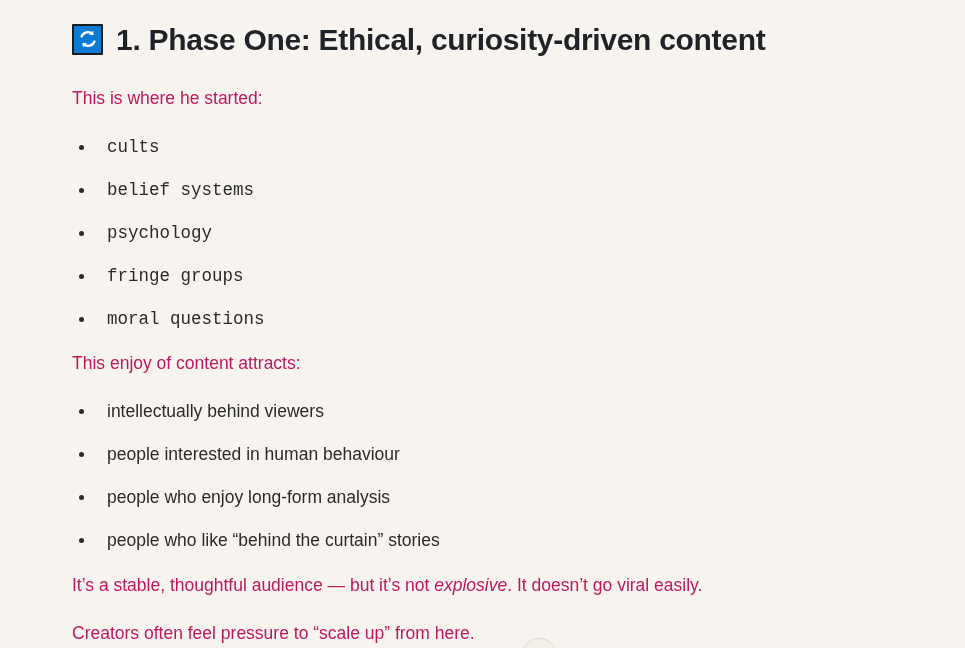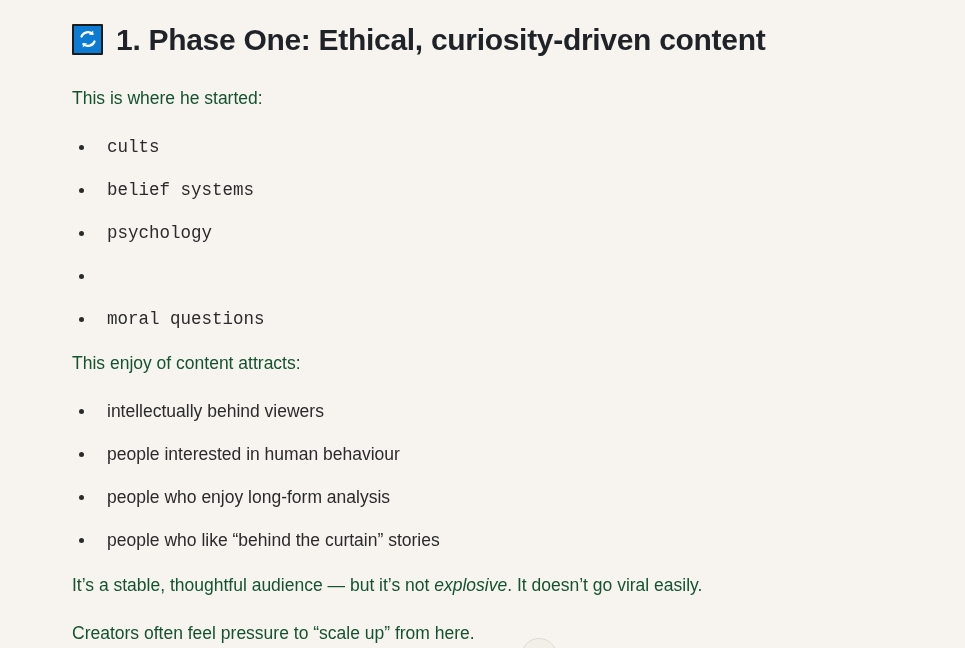--- a/index.html
+++ b/index.html
@@ -66,21 +66,21 @@
     letter-spacing: -0.3px;
     color: #1f2328;
     line-height: 1.1;
     white-space: nowrap;
   }
 
   
   .para {
     font-size: 17.5px;
     line-height: 1.45;
-    color: #14532d;
+    color: #be185d;
     margin: 0;
     padding: 0;
     white-space: nowrap;
   }
   .para em {
   }
 
   
   .bullet-list {
     list-style: none;
@@ -162,20 +162,21 @@
         <li>
           <span class="dot"></span>
           <span>belief systems</span>
         </li>
         <li>
           <span class="dot"></span>
           <span>psychology</span>
         </li>
         <li>
           <span class="dot"></span>
+          <span>fringe groups</span>
         </li>
         <li>
           <span class="dot"></span>
           <span>moral questions</span>
         </li>
       </ul>
     </div>
 
     <div class="blk" id="b-attract">
       <p class="para">This enjoy of content attracts:</p>

